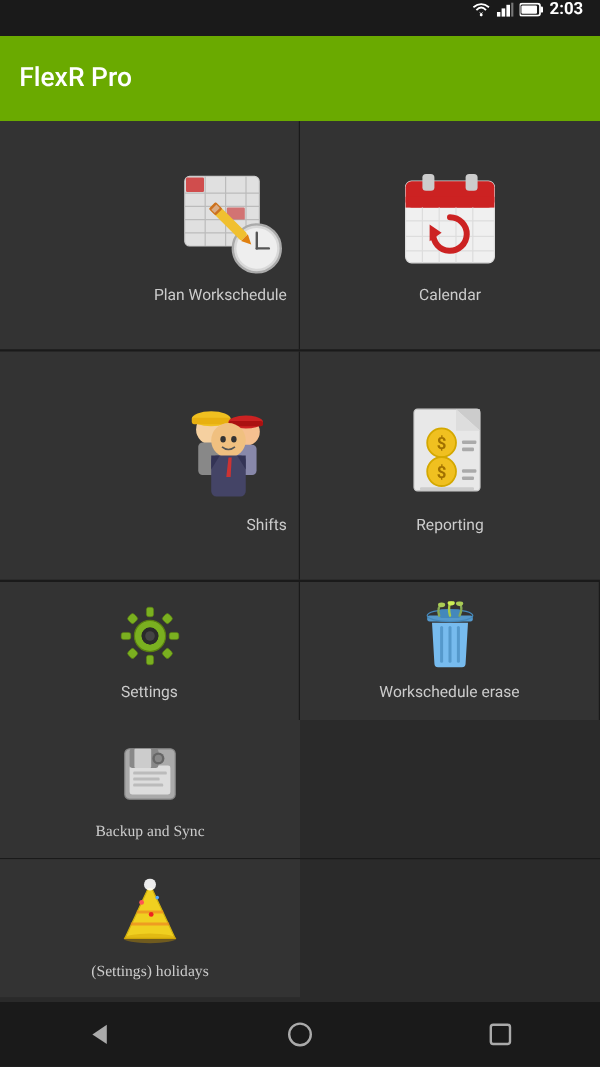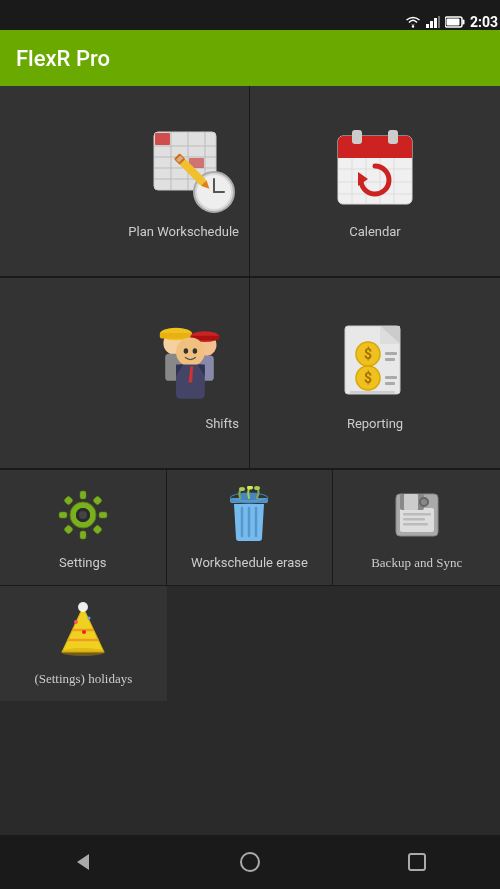--- a/index.html
+++ b/index.html
@@ -11,40 +11,40 @@
       overflow: hidden;
       position: relative;
     }
 
     
     .status-bar {
       width: 100%;
       height: 30px;
       background: #1a1a1a;
       display: flex;
-      align-items: flex-end;
+      align-items: flex-start;
       justify-content: flex-end;
-      padding: 0 2px;
+      padding: 0 14px;
       gap: 6px;
     }
     .status-icons {
       display: flex;
       align-items: center;
       gap: 5px;
     }
     .status-time {
       color: white;
       font-size: 14px;
       font-weight: bold;
     }
 
     
     .app-bar {
       width: 100%;
-      height: 56px;
+      height: 71px;
       background: #6aaa00;
       display: flex;
       align-items: center;
       padding: 0 16px;
     }
     .app-title {
       color: white;
       font-size: 22px;
       font-weight: 500;
     }
@@ -78,21 +78,21 @@
       width: 100%;
       display: grid;
       grid-template-columns: 1fr 1fr;
       border-bottom: 2px solid #1a1a1a;
     }
 
     
     .grid-bottom-row {
       width: 100%;
       display: grid;
-      grid-template-columns: 1fr 1fr 1fr;
+      grid-template-columns: 1fr 1fr;
       border-bottom: 1px solid #1a1a1a;
     }
 
     .grid-cell-small {
       background: #333333;
       display: flex;
       flex-direction: column;
       align-items: center;
       justify-content: center;
       padding: 14px 8px;

